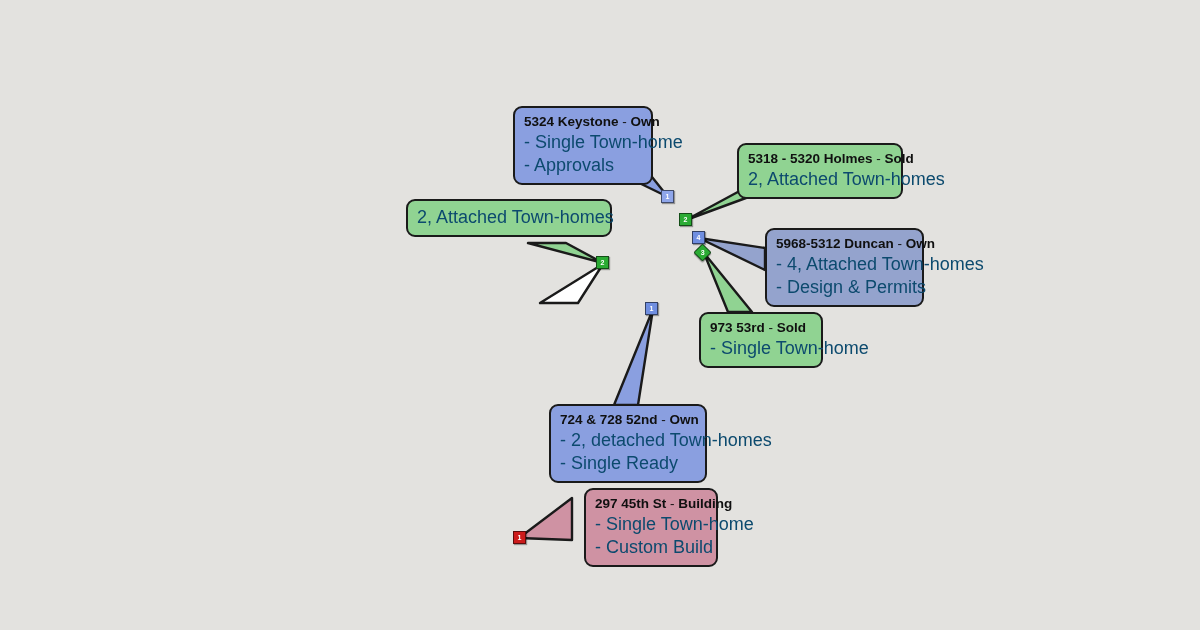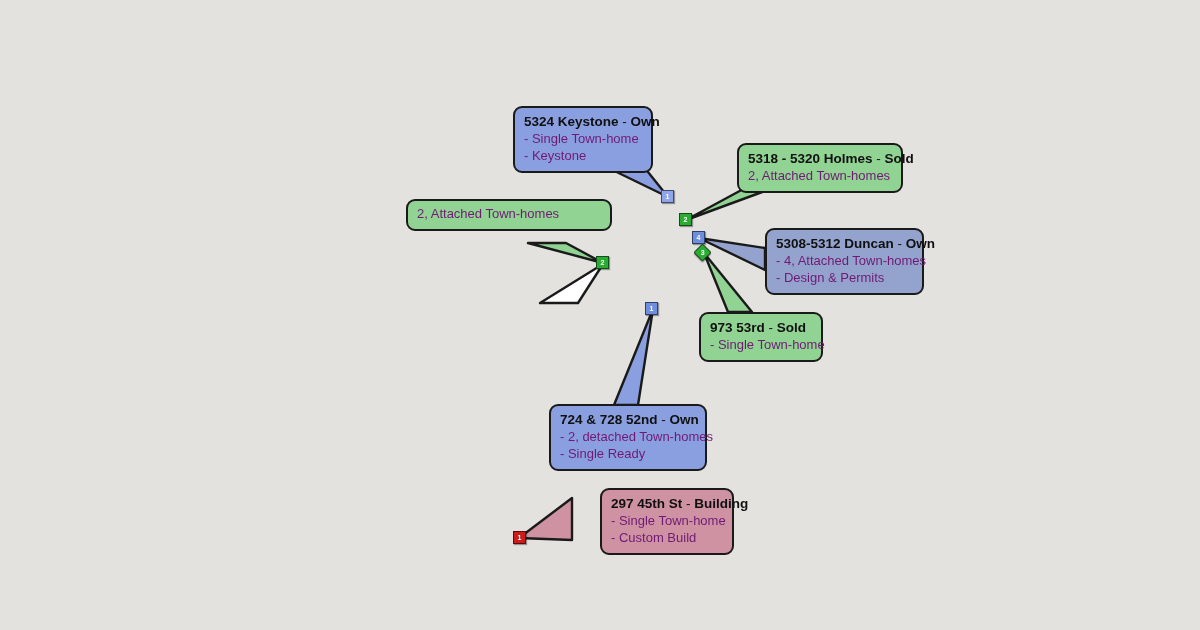--- a/index.html
+++ b/index.html
@@ -41,22 +41,22 @@
     white-space: nowrap;
     margin-bottom: 1px;
   }
   .callout .title .status {
     font-weight: bold;
   }
   .callout .title .dash {
     font-weight: normal;
   }
   .callout .line {
-    font-size: 13px;
-    color: #701a75;
+    font-size: 18px;
+    color: #0c4a6e;
     white-space: nowrap;
   }
   .bubble-blue   { background: #8a9fe0; }
   .bubble-blue2  { background: #94a3cd; }
   .bubble-green  { background: #90d392; }
   .bubble-white  { background: #ffffff; }
   .bubble-pink   { background: #cf92a3; }
 
   .marker {
     position: absolute;
@@ -104,37 +104,37 @@
     <polygon points="614,405 638,405 653,309" fill="#8a9fe0" stroke="#1a1a1a" stroke-width="2.4" stroke-linejoin="round"></polygon>
 
     <polygon points="572,498 572,540 519,538" fill="#cf92a3" stroke="#1a1a1a" stroke-width="2.4" stroke-linejoin="round"></polygon>
   </svg>
 
   <div class="callout bubble-blue" style="left:513px; top:106px; width:140px;">
     <div class="title">
       <span>5324 Keystone</span><span class="dash"> - </span><span class="status">Own</span>
     </div>
     <div class="line">- Single Town-home</div>
-    <div class="line">- Keystone</div>
+    <div class="line">- Approvals</div>
   </div>
 
   <div class="callout bubble-green" style="left:737px; top:143px; width:166px;">
     <div class="title">
       <span>5318 - 5320 Holmes</span><span class="dash"> - </span><span class="status">Sold</span>
     </div>
     <div class="line">2, Attached Town-homes</div>
   </div>
 
   <div class="callout bubble-green" style="left:406px; top:199px; width:206px;">
     <div class="line">2, Attached Town-homes</div>
   </div>
 
   <div class="callout bubble-blue2" style="left:765px; top:228px; width:159px;">
     <div class="title">
-      <span>5308-5312 Duncan</span><span class="dash"> - </span><span class="status">Own</span>
+      <span>5968-5312 Duncan</span><span class="dash"> - </span><span class="status">Own</span>
     </div>
     <div class="line">- 4, Attached Town-homes</div>
     <div class="line">- Design &amp; Permits</div>
   </div>
 
 
   <div class="callout bubble-green" style="left:699px; top:312px; width:124px;">
     <div class="title">
       <span>973 53rd</span><span class="dash"> - </span><span class="status">Sold</span>
     </div>
@@ -142,21 +142,21 @@
   </div>
 
   <div class="callout bubble-blue" style="left:549px; top:404px; width:158px;">
     <div class="title">
       <span>724 &amp; 728 52nd</span><span class="dash"> - </span><span class="status">Own</span>
     </div>
     <div class="line">- 2, detached Town-homes</div>
     <div class="line">- Single Ready</div>
   </div>
 
-  <div class="callout bubble-pink" style="left:600px; top:488px; width:134px;">
+  <div class="callout bubble-pink" style="left:584px; top:488px; width:134px;">
     <div class="title">
       <span>297 45th St</span><span class="dash"> - </span><span class="status">Building</span>
     </div>
     <div class="line">- Single Town-home</div>
     <div class="line">- Custom Build</div>
   </div>
 
   <div class="marker marker-blue-l" style="left:661px; top:190px;">
     <span>1</span>
   </div>

